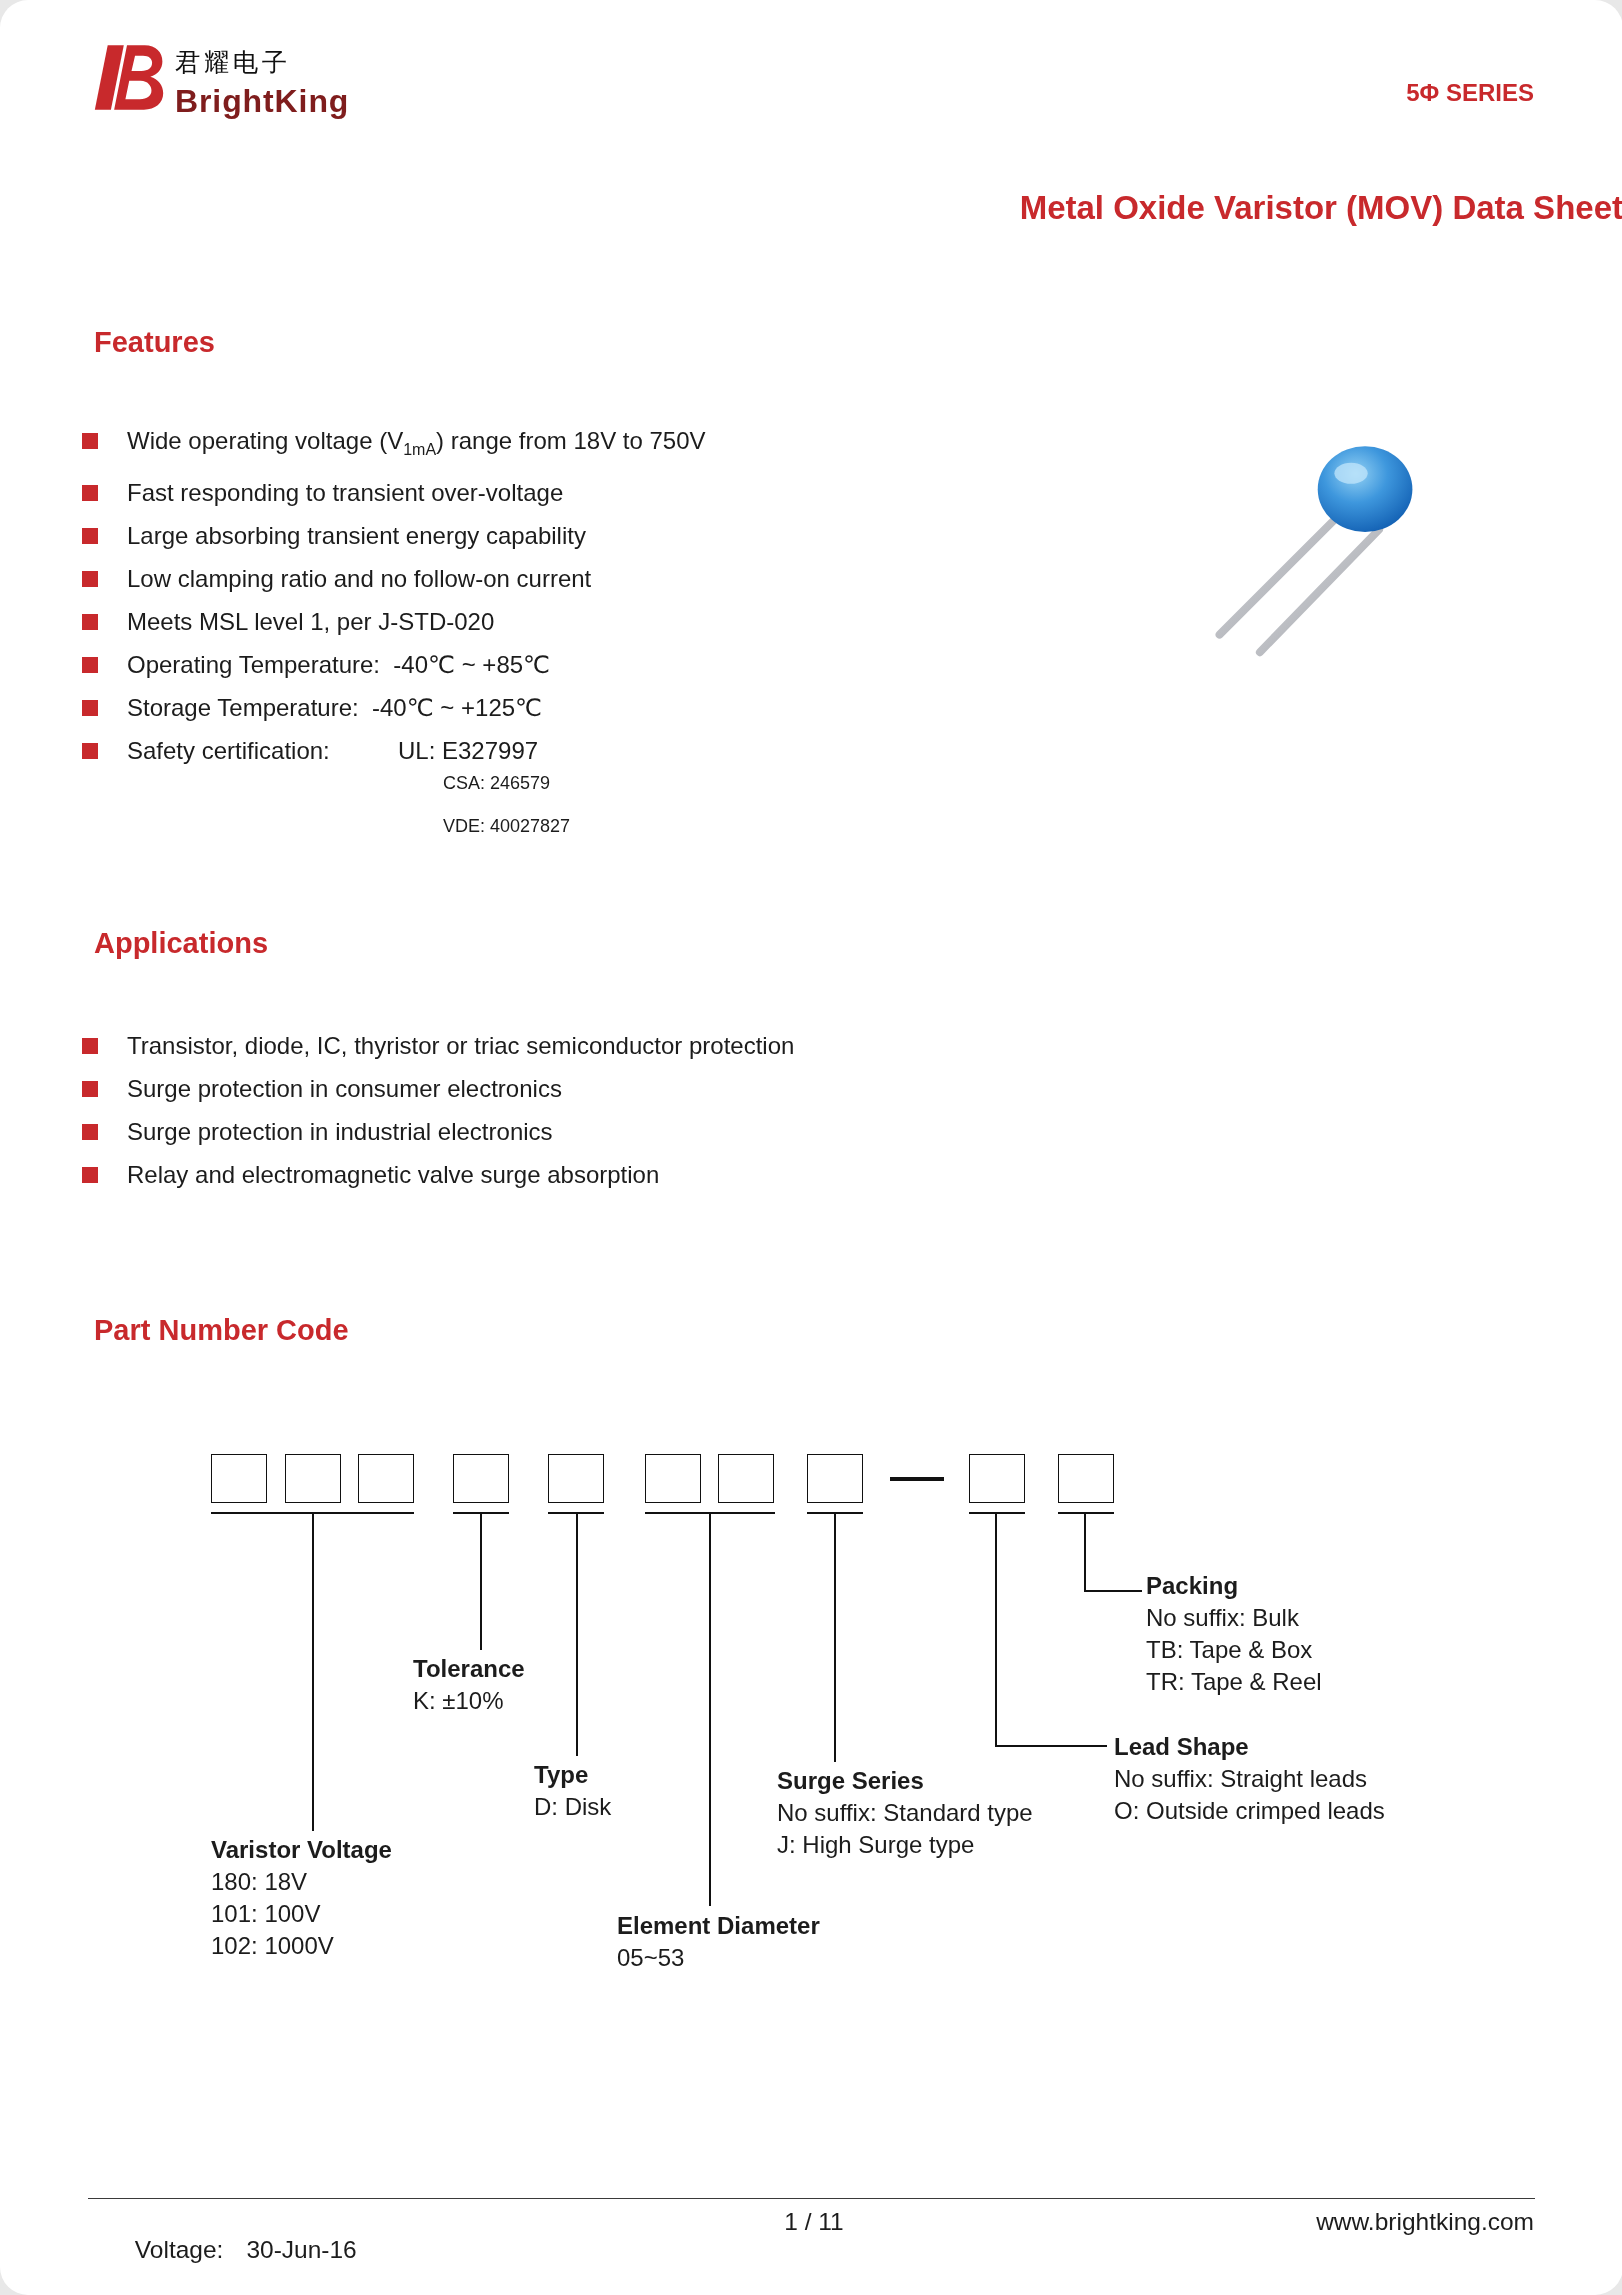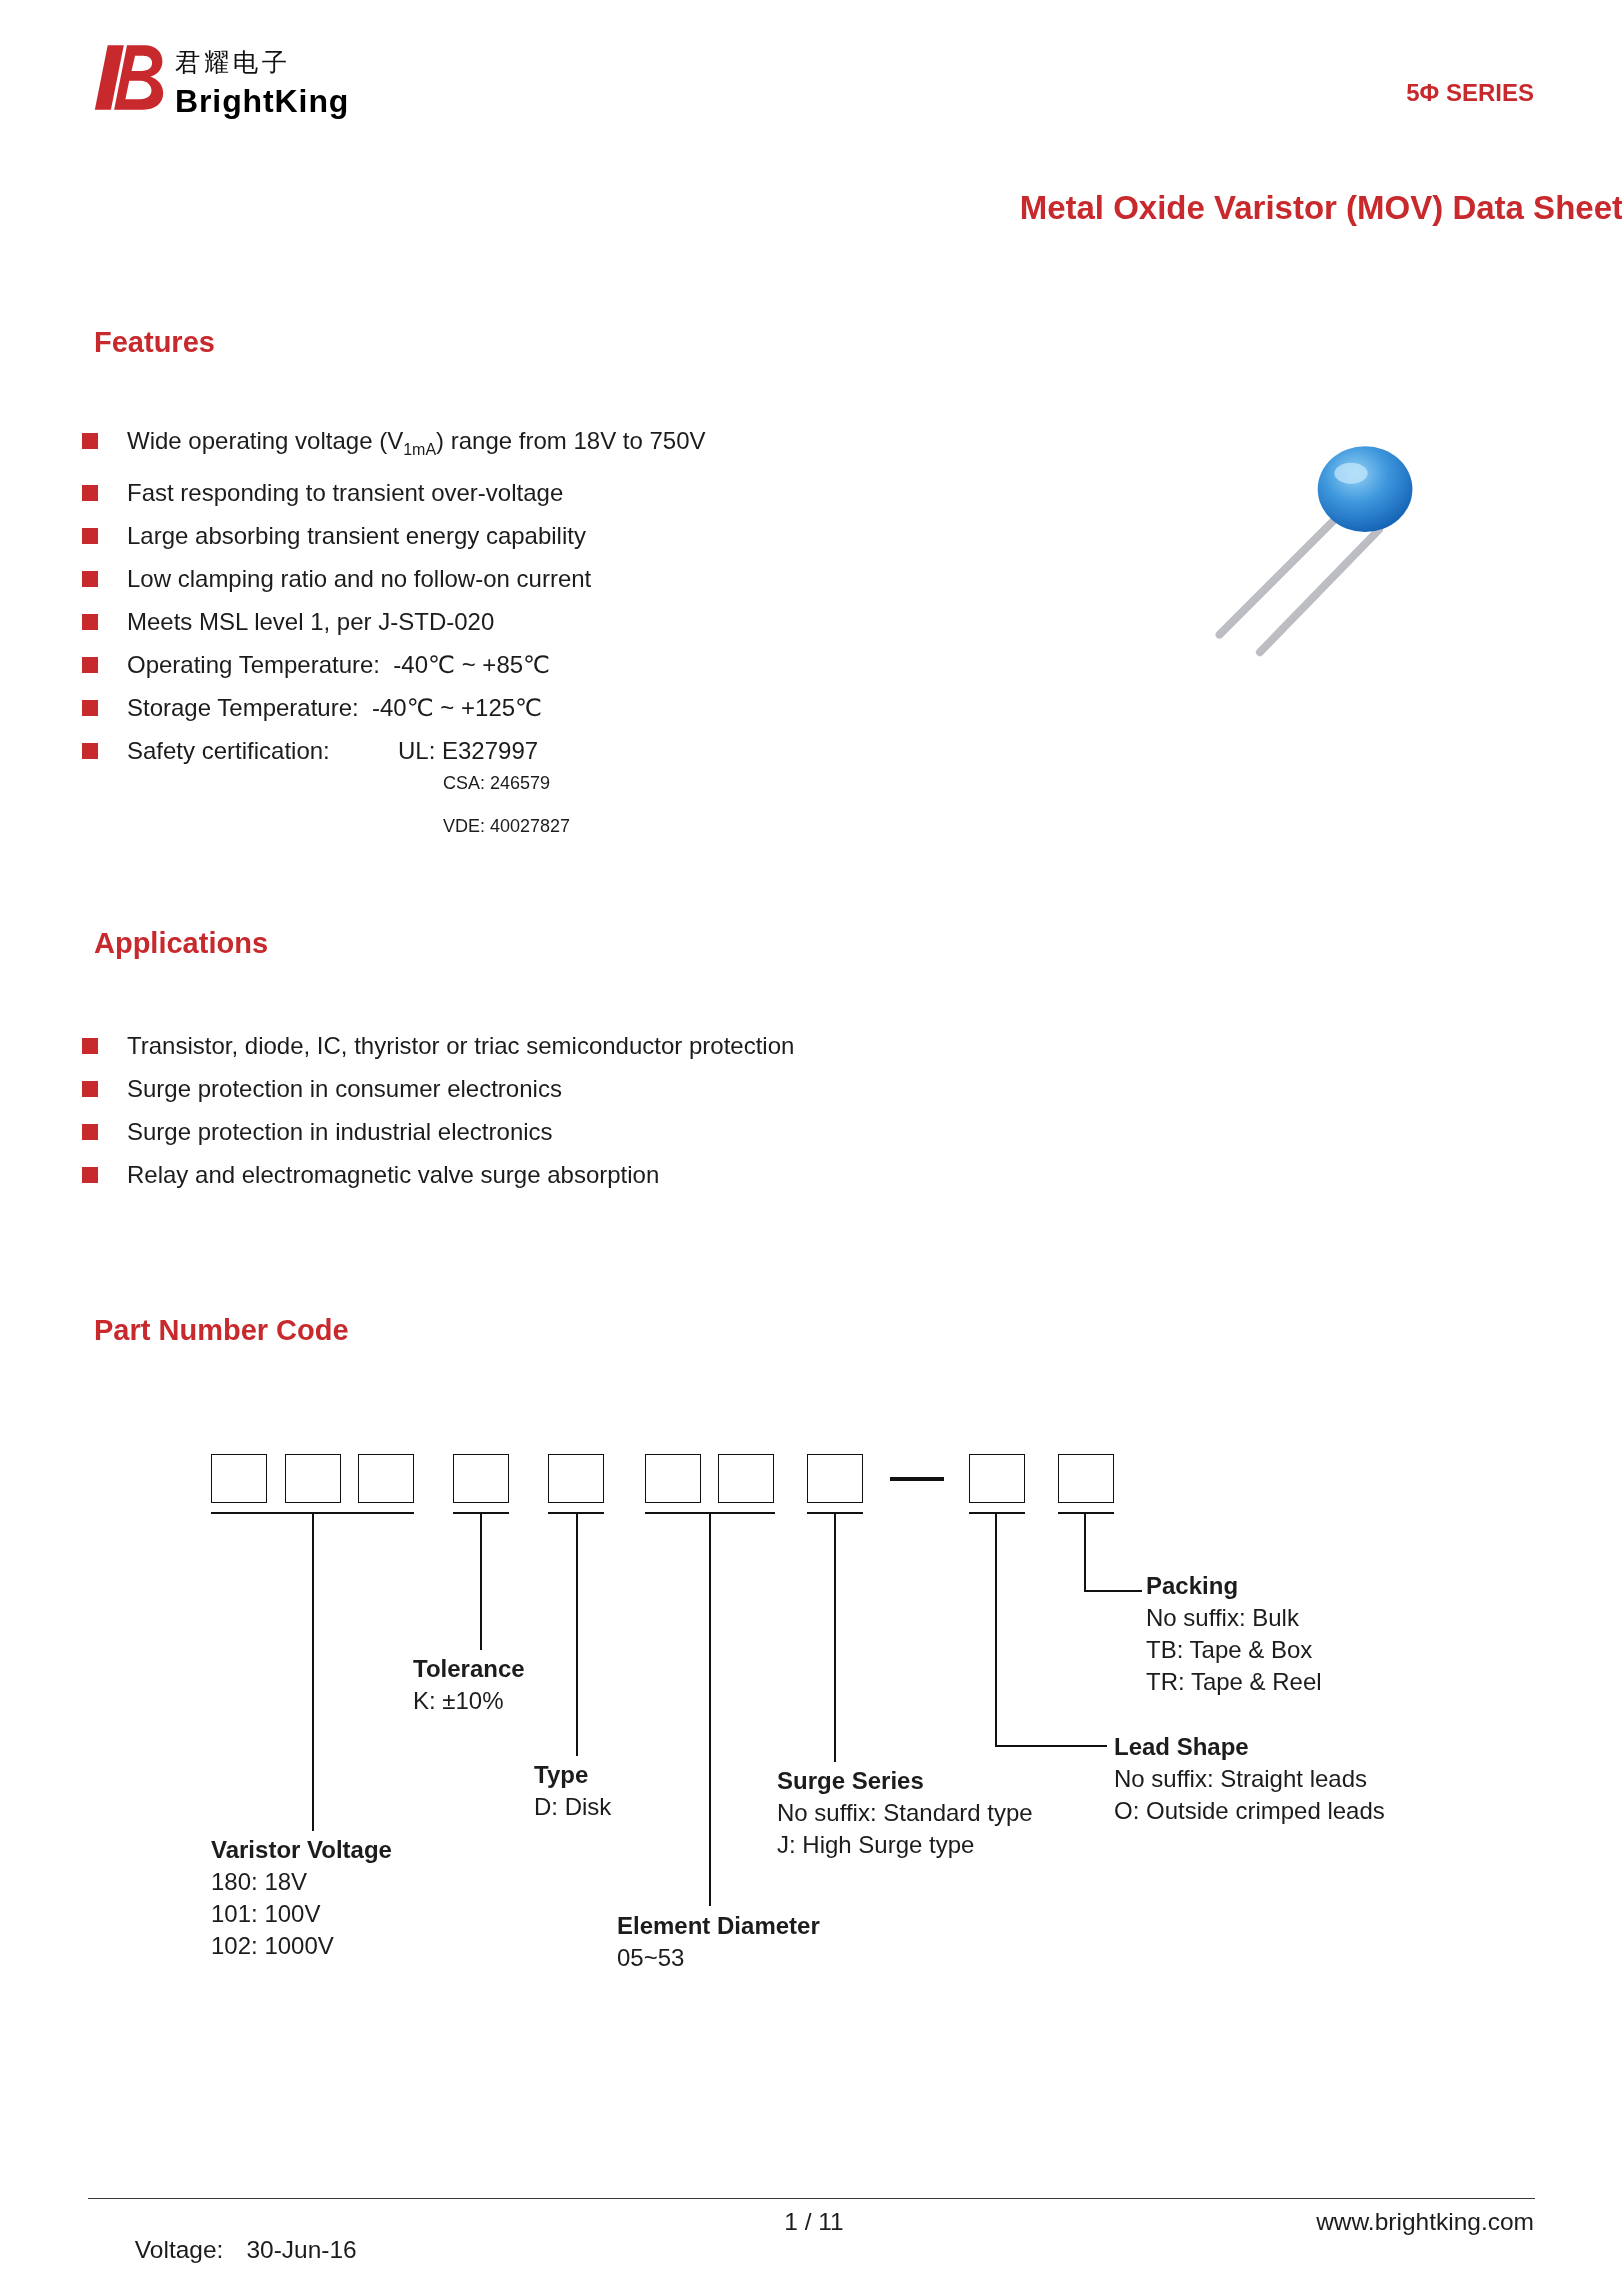--- a/index.html
+++ b/index.html
@@ -2,27 +2,28 @@
 <html style="font-size:14px"><head>
 <meta charset="utf-8">
 <style>
   * { margin:0; padding:0; box-sizing:border-box; }
   html,body { background:#e8e8e8; }
   .page {
     position:relative; width:1623px; height:2295px; margin:0 auto;
     background:#ffffff; overflow:hidden;
     font-family:"Liberation Sans","DejaVu Sans",sans-serif;
     color:#1c1c1c;
+    border-radius:28px;
   }
 
   
   .logo-icon { position:absolute; left:90px; top:40px; width:74px; height:75px; }
   .brand { position:absolute; left:175px; top:46px; }
   .brand-cn { font-size:25.4px; letter-spacing:3.5px; color:#111; }
-  .brand-en { font-size:32px; font-weight:bold; letter-spacing:0.9px; margin-top:2.6px; color:#000000; }
+  .brand-en { font-size:32px; font-weight:bold; letter-spacing:0.9px; margin-top:2.6px; color:#7f1d1d; }
   .series-label { position:absolute; right:89px; top:79px; font-size:24px; font-weight:bold; color:#c8292c; }
 
   .page-title { position:absolute; left:0; right:0; top:189px; text-align:right;
                 font-size:33px; font-weight:bold; color:#c8292c; }
 
   .section-heading { position:absolute; font-size:29px; font-weight:bold; color:#c8292c; }
   .h-features { left:94px; top:326px; }
   .h-applications { left:94px; top:927px; }
   .h-pnc { left:94px; top:1314px; }
 

